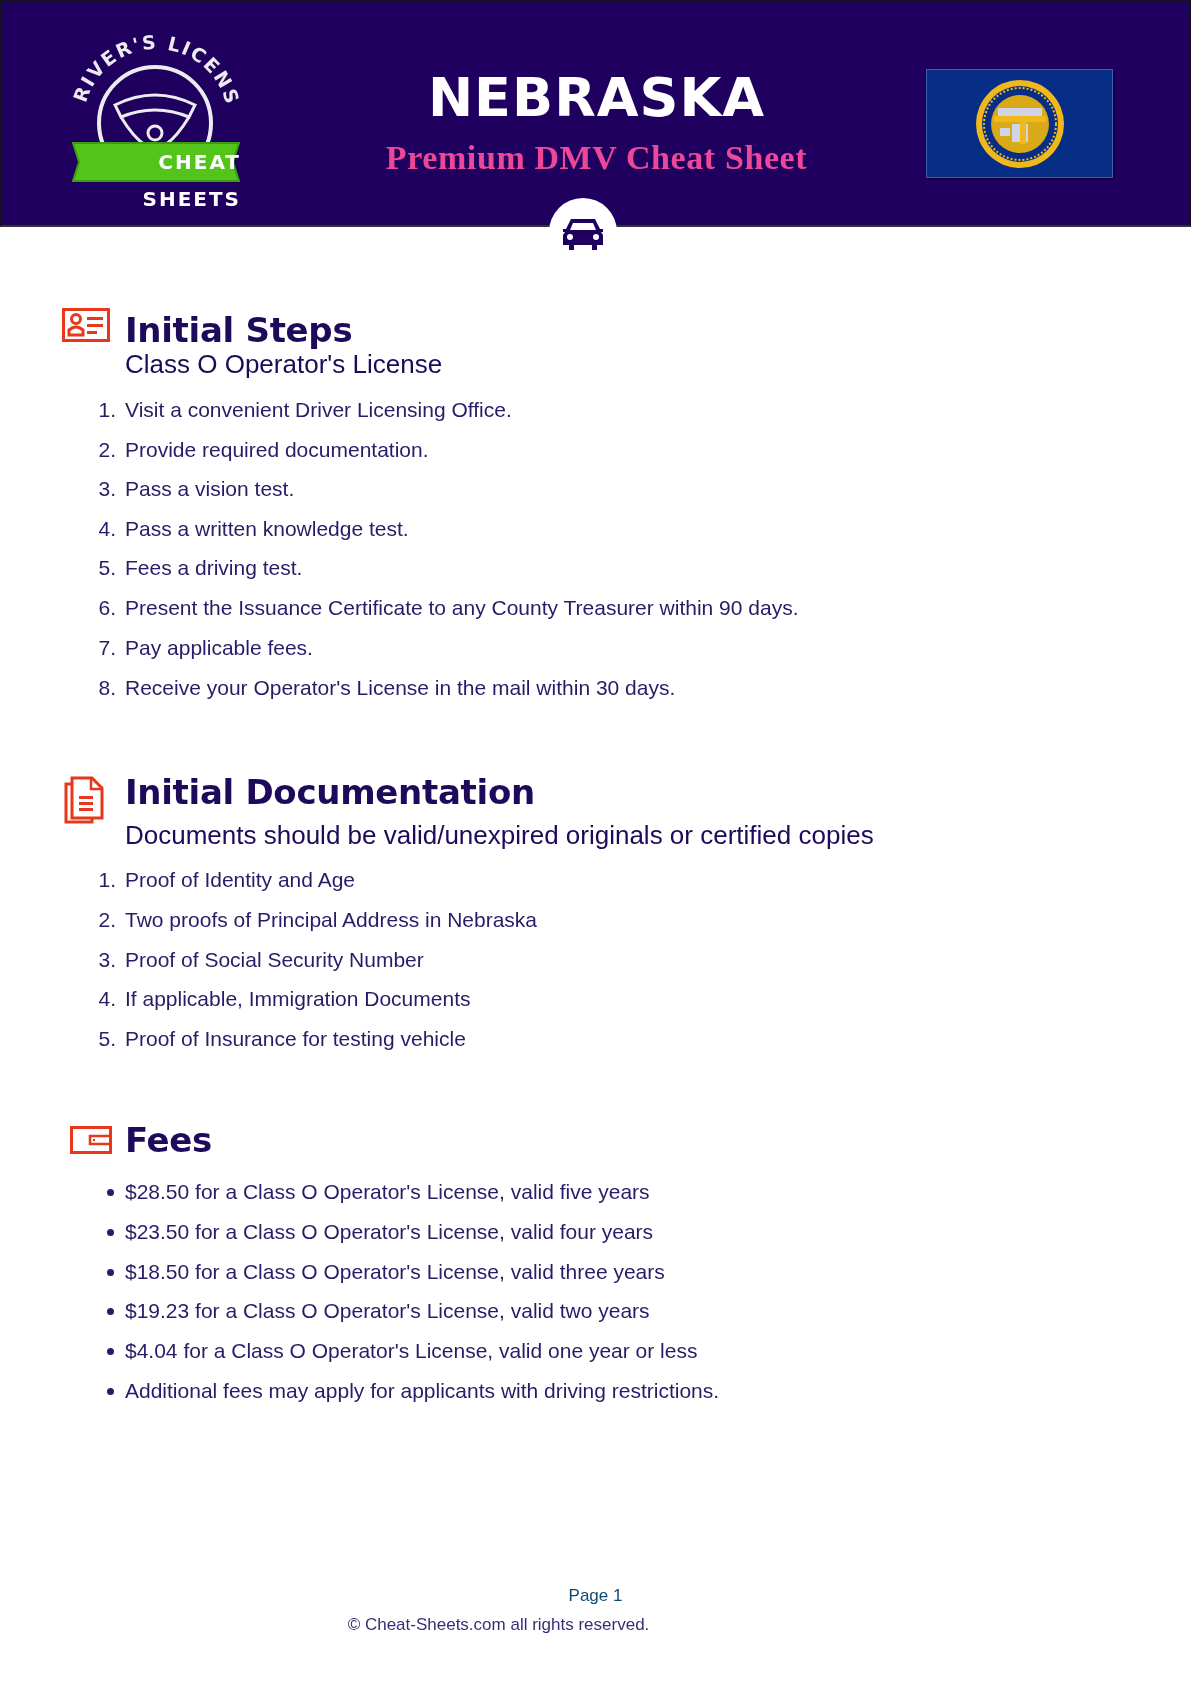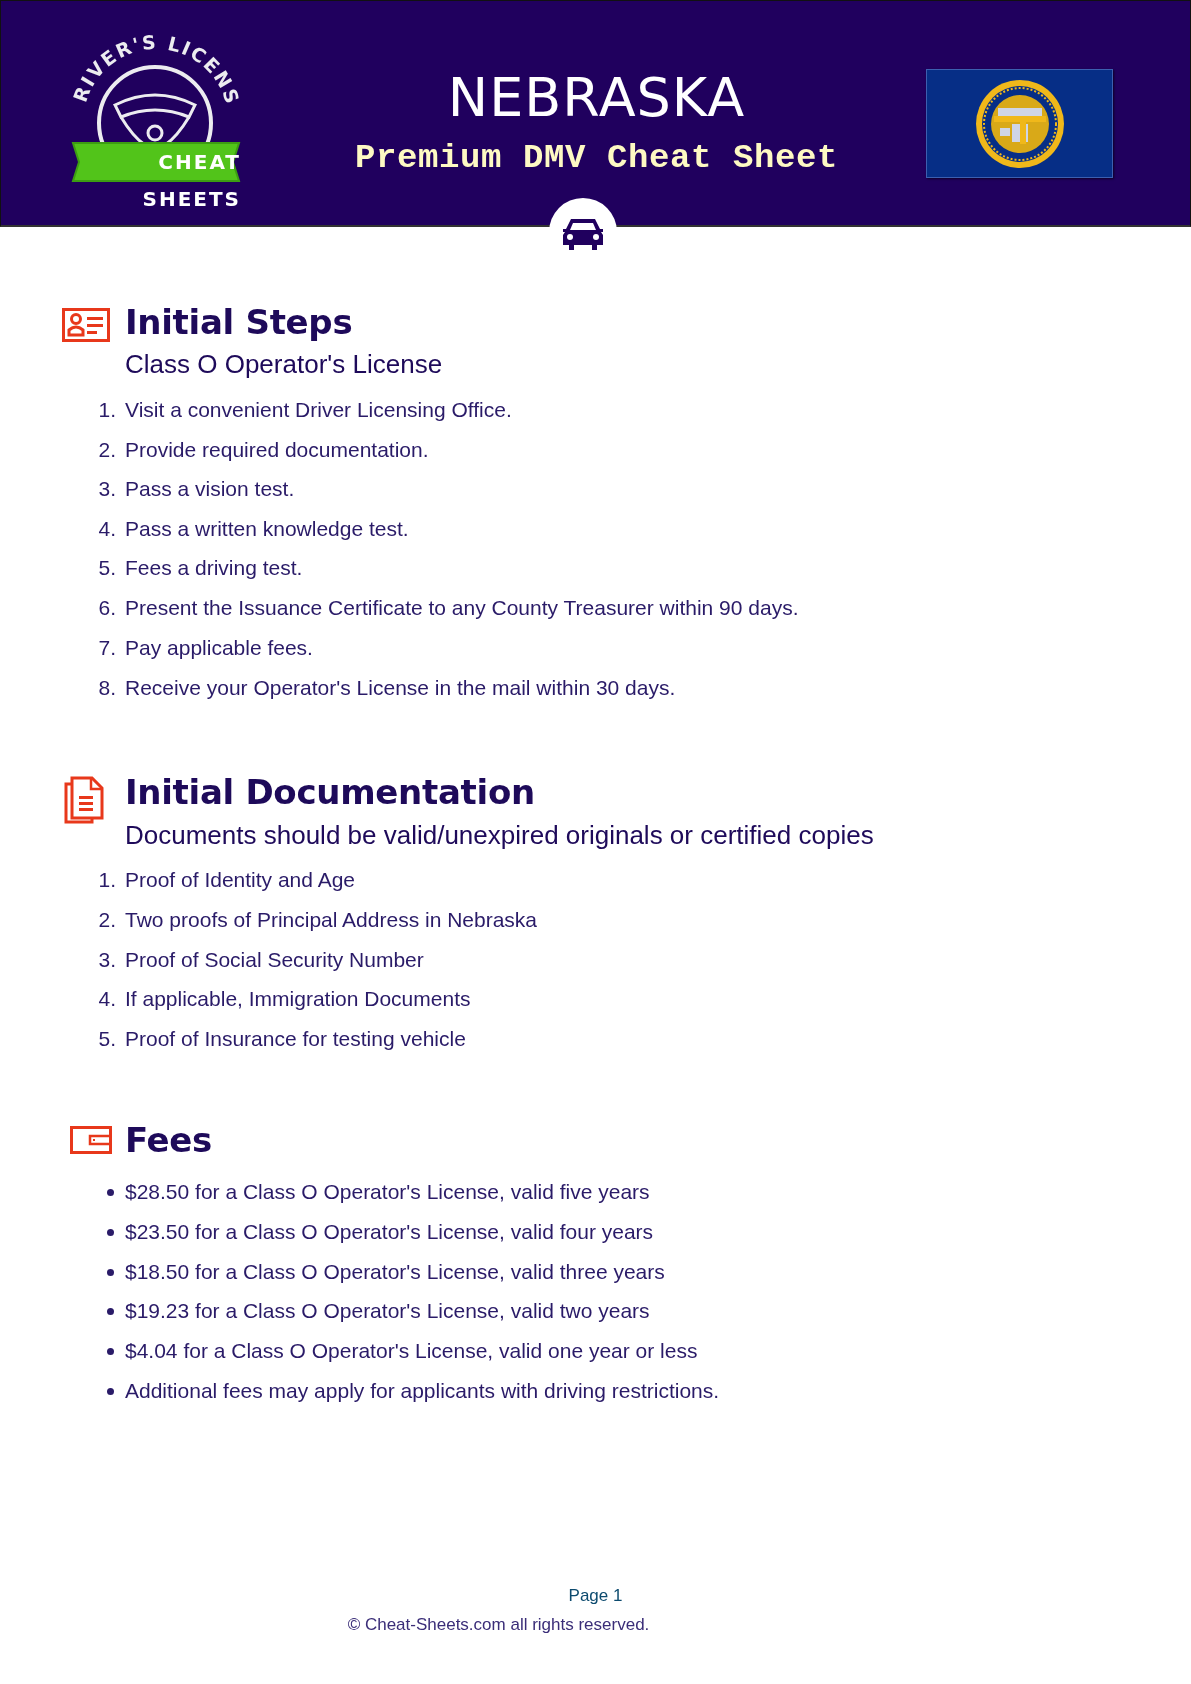--- a/index.html
+++ b/index.html
@@ -12,27 +12,27 @@
   .header {
     position: absolute; left: 0; top: 0; width: 1191px; height: 227px;
     background: #20005e;
     border: 1px solid #111;
     border-bottom: 2px solid #333;
     box-sizing: border-box;
   }
   .logo { position: absolute; left: 70px; top: 24px; width: 170px; height: 160px; }
   .title {
     position: absolute; left: 0; width: 1191px; top: 66px; text-align: center;
-    color: #ffffff; font-weight: normal; font-size: 54px; line-height: 62px;
+    color: #ffffff; font-weight: bold; font-size: 54px; line-height: 62px;
     font-family: "DejaVu Sans", sans-serif; letter-spacing: 1px;
   }
   .subtitle {
     position: absolute; left: 0; width: 1191px; top: 136px; text-align: center;
-    color: #fef9c3; font-weight: bold; font-size: 34px; line-height: 42px;
-    font-family: Liberation Mono, monospace; letter-spacing: 0.6px;
+    color: #ec4899; font-weight: bold; font-size: 34px; line-height: 42px;
+    font-family: Liberation Serif, serif; letter-spacing: 0.6px;
   }
   .flag {
     position: absolute; left: 925px; top: 68px; width: 187px; height: 109px;
     background: #062e86;
     box-shadow: inset 0 0 0 1px #3c5fb0, 1px 1px 2px rgba(0,0,0,0.6);
   }
   .flag svg { position: absolute; left: 48px; top: 9px; }
   .car-badge {
     position: absolute; left: 549px; top: 198px; width: 68px; height: 68px;
     border-radius: 50%; background: #ffffff;
@@ -116,21 +116,21 @@
 
 <div>
   <svg class="section-icon" style="left:62px; top:308px;" width="48" height="34" viewBox="0 0 48 34">
     <rect x="1.5" y="1.5" width="45" height="31" fill="none" stroke="#e8381b" stroke-width="3"></rect>
     <circle cx="14" cy="11" r="4.5" fill="none" stroke="#e8381b" stroke-width="3"></circle>
     <path d="M 7 27 L 7 22 Q 14 16 21 22 L 21 27 Z" fill="none" stroke="#e8381b" stroke-width="3"></path>
     <rect x="25" y="9" width="16" height="3" fill="#e8381b"></rect>
     <rect x="25" y="16" width="16" height="3" fill="#e8381b"></rect>
     <rect x="25" y="23" width="10" height="3" fill="#e8381b"></rect>
   </svg>
-  <div class="section-title" style="top:302px;">Initial Steps</div>
+  <div class="section-title" style="top:310px;">Initial Steps</div>
   <div class="section-sub" style="top:348px;">Class O Operator's License</div>
 
   <div class="list-item" style="top:395px;">
       <span class="num">1.</span>
       <span class="txt">Visit a convenient Driver Licensing Office.</span>
     </div>
   <div class="list-item" style="top:435px;">
       <span class="num">2.</span>
       <span class="txt">Provide required documentation.</span>
     </div>

